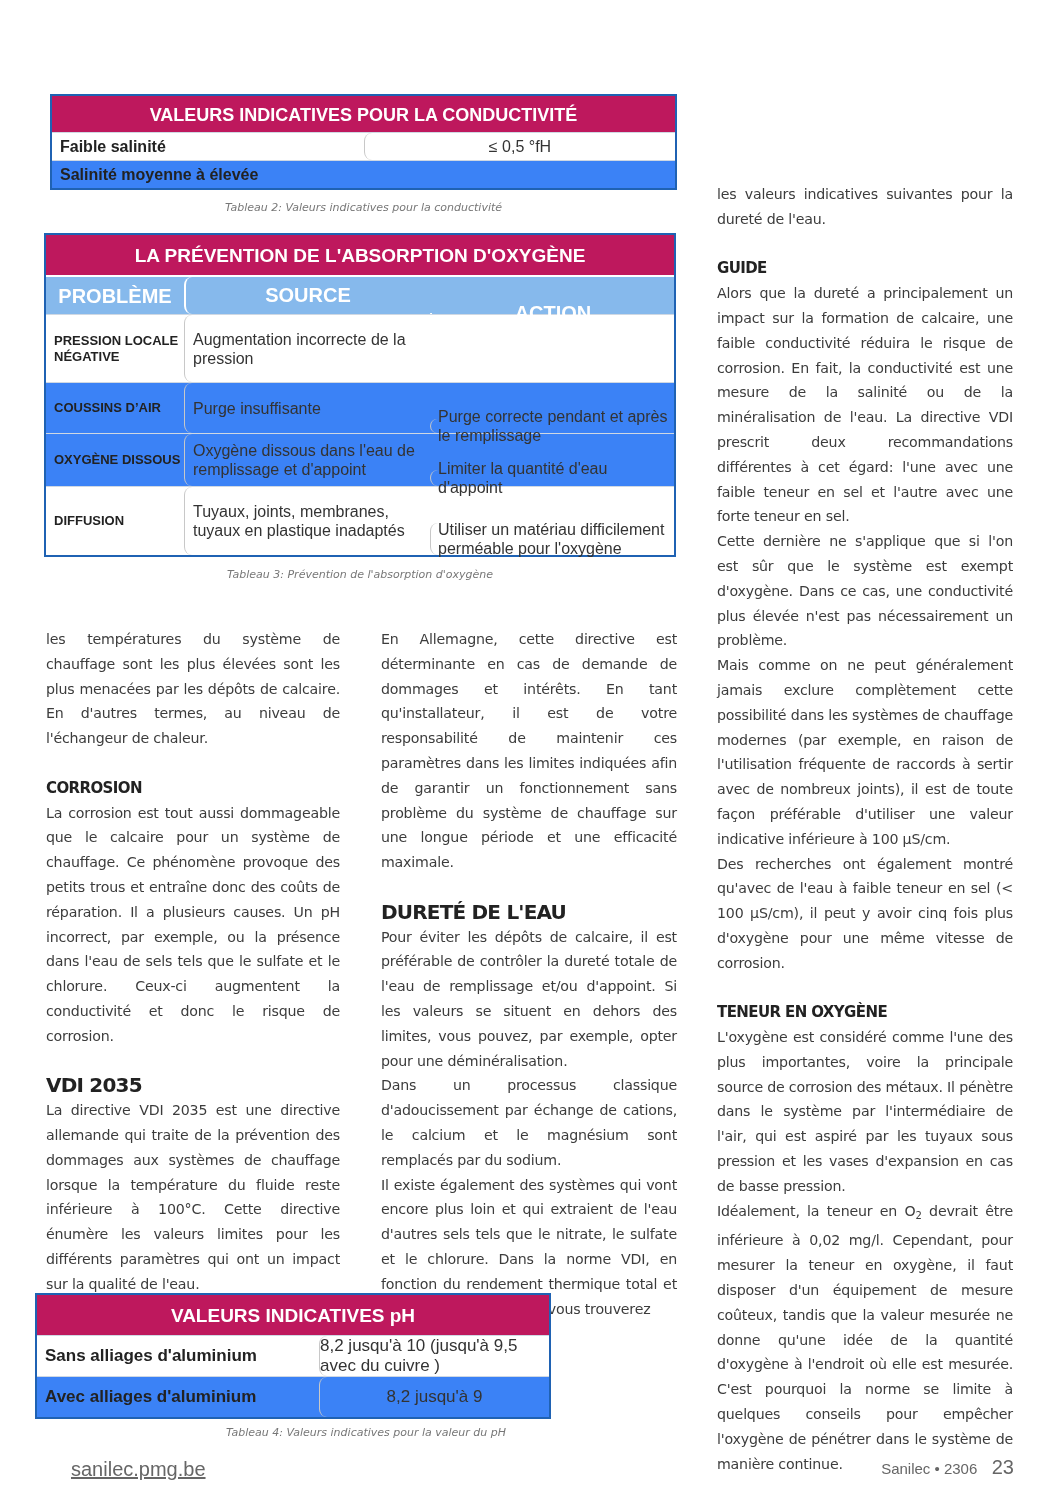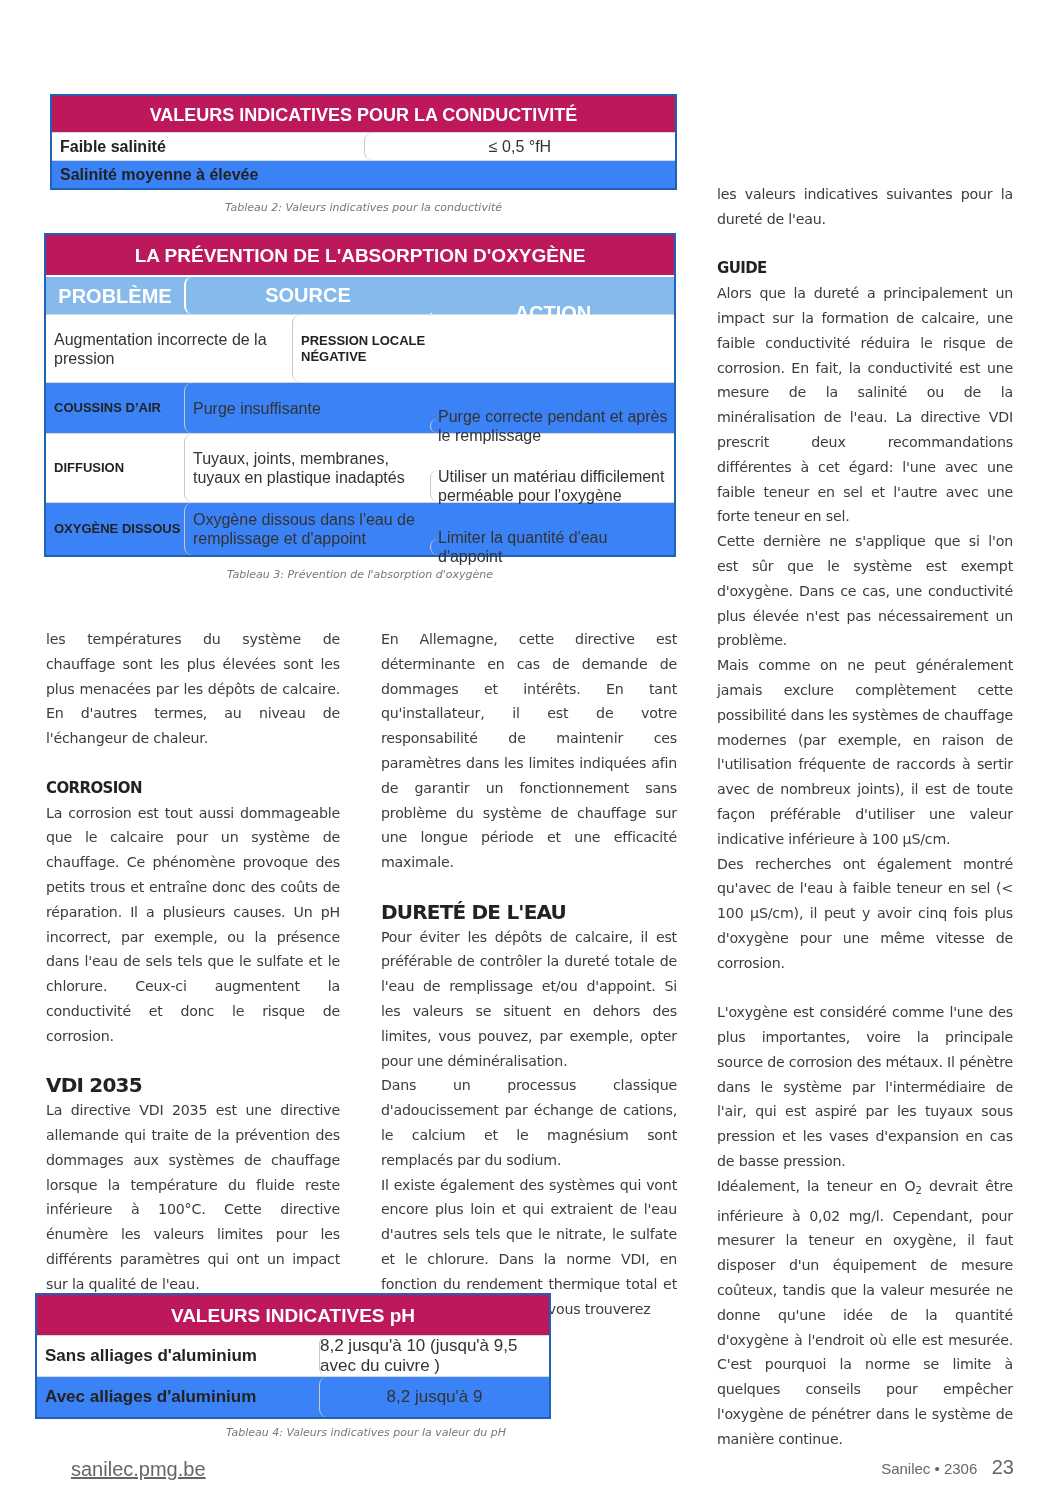--- a/index.html
+++ b/index.html
@@ -82,37 +82,37 @@
 <div class="caption" style="left:50px; top:201px; width:627px;">Tableau 2: Valeurs indicatives pour la conductivité</div>
 
 <div class="tbl" id="t3">
   <div class="title">LA PRÉVENTION DE L'ABSORPTION D'OXYGÈNE</div>
   <div class="head">
     <div class="cell c1">PROBLÈME</div>
     <div class="cell c2">SOURCE</div>
     <div class="cell c3">ACTION</div>
   </div>
   <div class="row r1">
+    <div class="cell c1">PRESSION LOCALE NÉGATIVE</div>
     <div class="cell c2">Augmentation incorrecte de la pression</div>
-    <div class="cell c1">PRESSION LOCALE NÉGATIVE</div>
   </div>
   <div class="row r2 alt">
     <div class="cell c1">COUSSINS D’AIR</div>
     <div class="cell c2">Purge insuffisante</div>
     <div class="cell c3">Purge correcte pendant et après le remplissage</div>
   </div>
+  <div class="row r4 alt">
+    <div class="cell c1">OXYGÈNE DISSOUS</div>
+    <div class="cell c2">Oxygène dissous dans l'eau de remplissage et d'appoint</div>
+    <div class="cell c3">Limiter la quantité d'eau d'appoint</div>
+  </div>
   <div class="row r3">
     <div class="cell c1">DIFFUSION</div>
     <div class="cell c2">Tuyaux, joints, membranes, tuyaux en plastique inadaptés</div>
     <div class="cell c3">Utiliser un matériau difficilement perméable pour l'oxygène</div>
-  </div>
-  <div class="row r4 alt">
-    <div class="cell c1">OXYGÈNE DISSOUS</div>
-    <div class="cell c2">Oxygène dissous dans l'eau de remplissage et d'appoint</div>
-    <div class="cell c3">Limiter la quantité d'eau d'appoint</div>
   </div>
 </div>
 <div class="caption" style="left:44px; top:568px; width:632px;">Tableau 3: Prévention de l'absorption d'oxygène</div>
 
 <div class="col" id="col1">
   <p>les températures du système de chauffage sont les plus élevées sont les plus menacées par les dépôts de calcaire. En d'autres termes, au niveau de l'échangeur de chaleur.</p>
   <div class="gap"></div>
   <h3>CORROSION</h3>
   <p>La corrosion est tout aussi dommageable que le calcaire pour un système de chauffage. Ce phénomène provoque des petits trous et entraîne donc des coûts de réparation. Il a plusieurs causes. Un pH incorrect, par exemple, ou la présence dans l'eau de sels tels que le sulfate et le chlorure. Ceux-ci augmentent la conductivité et donc le risque de corrosion.</p>
   <div class="gap"></div>
@@ -131,20 +131,21 @@
 
 <div class="col" id="col3">
   <p>les valeurs indicatives suivantes pour la dureté de l'eau.</p>
   <div class="gap"></div>
   <h3>GUIDE</h3>
   <p>Alors que la dureté a principalement un impact sur la formation de calcaire, une faible conductivité réduira le risque de corrosion. En fait, la conductivité est une mesure de la salinité ou de la minéralisation de l'eau. La directive VDI prescrit deux recommandations différentes à cet égard: l'une avec une faible teneur en sel et l'autre avec une forte teneur en sel.</p>
   <p>Cette dernière ne s'applique que si l'on est sûr que le système est exempt d'oxygène. Dans ce cas, une conductivité plus élevée n'est pas nécessairement un problème.</p>
   <p>Mais comme on ne peut généralement jamais exclure complètement cette possibilité dans les systèmes de chauffage modernes (par exemple, en raison de l'utilisation fréquente de raccords à sertir avec de nombreux joints), il est de toute façon préférable d'utiliser une valeur indicative inférieure à 100 µS/cm.</p>
   <p>Des recherches ont également montré qu'avec de l'eau à faible teneur en sel (&lt; 100 µS/cm), il peut y avoir cinq fois plus d'oxygène pour une même vitesse de corrosion.</p>
   <div class="gap"></div>
+  <h3>TENEUR EN OXYGÈNE</h3>
   <p>L'oxygène est considéré comme l'une des plus importantes, voire la principale source de corrosion des métaux. Il pénètre dans le système par l'intermédiaire de l'air, qui est aspiré par les tuyaux sous pression et les vases d'expansion en cas de basse pression.</p>
   <p><span>Idéalement, la teneur en O</span><span class="sub">2</span><span> devrait être inférieure à 0,02 mg/l. Cependant, pour mesurer la teneur en oxygène, il faut disposer d'un équipement de mesure coûteux, tandis que la valeur mesurée ne donne qu'une idée de la quantité d'oxygène à l'endroit où elle est mesurée. C'est pourquoi la norme se limite à quelques conseils pour empêcher l'oxygène de pénétrer dans le système de manière continue.</span></p>
 </div>
 
 <div class="tbl" id="t4">
   <div class="title">VALEURS INDICATIVES pH</div>
   <div class="row">
     <div class="cell c1">Sans alliages d'aluminium</div>
     <div class="cell c2">8,2 jusqu'à 10 (jusqu'à 9,5 avec du cuivre )</div>
   </div>

